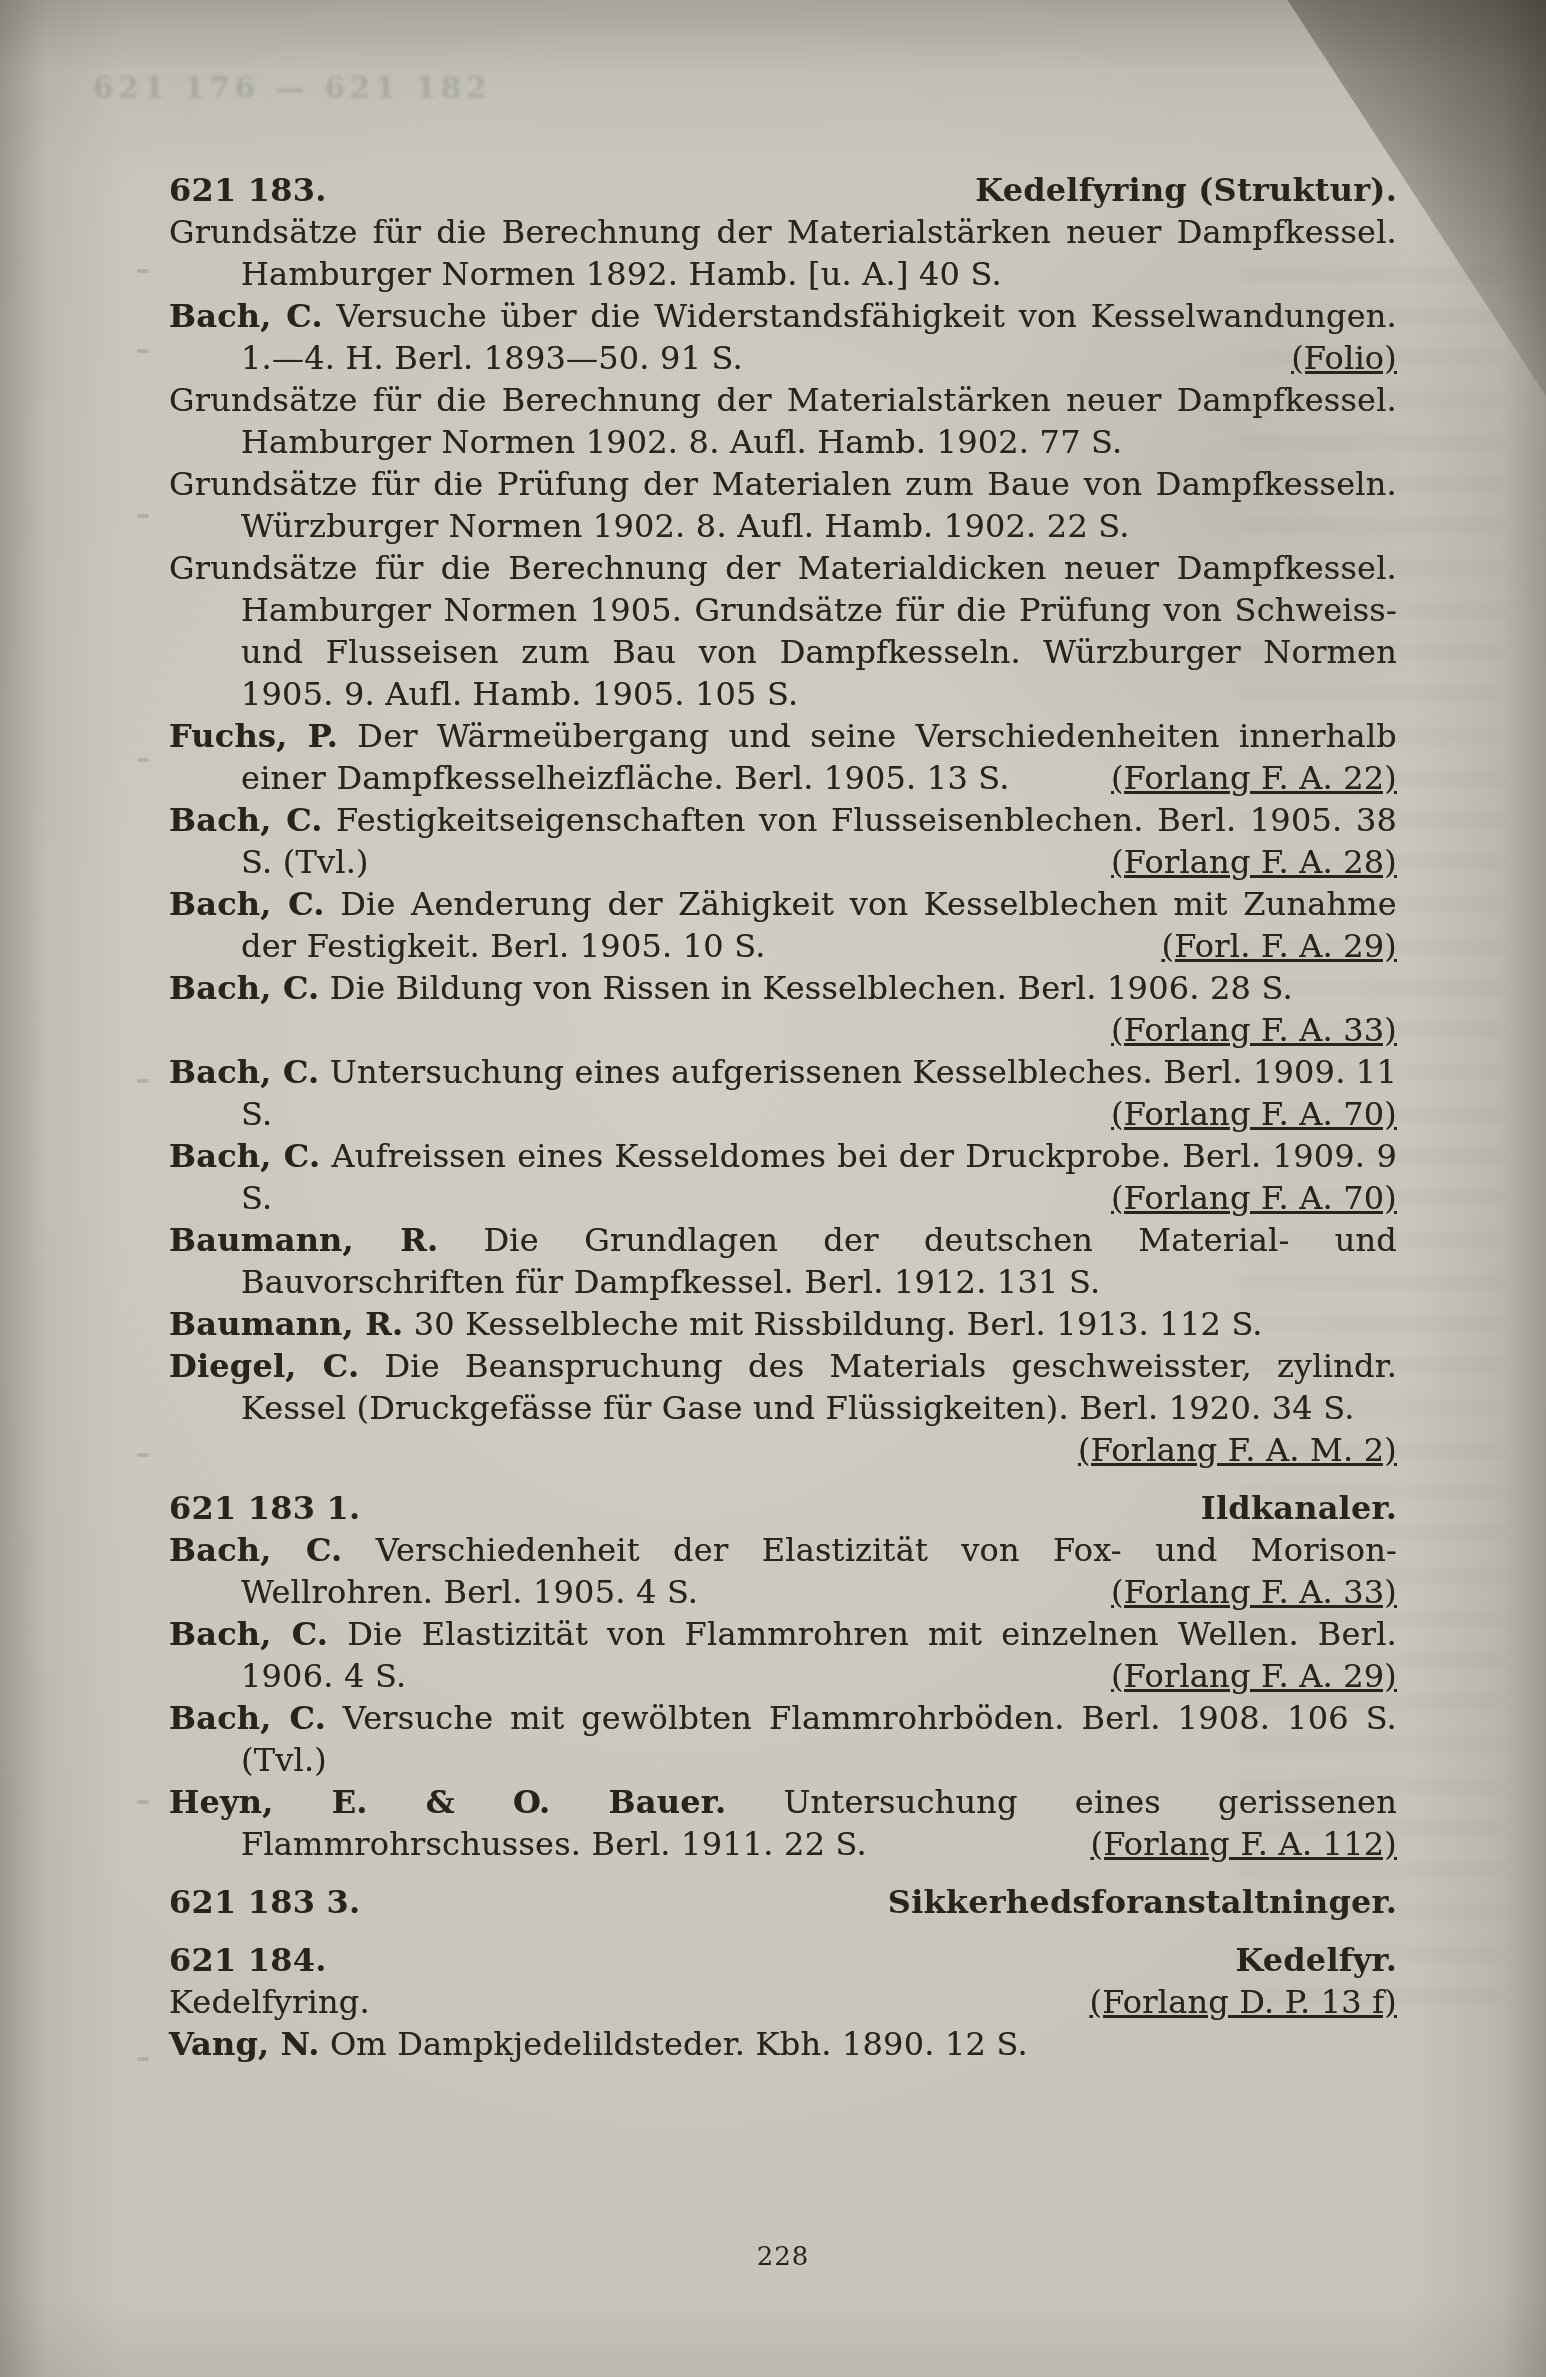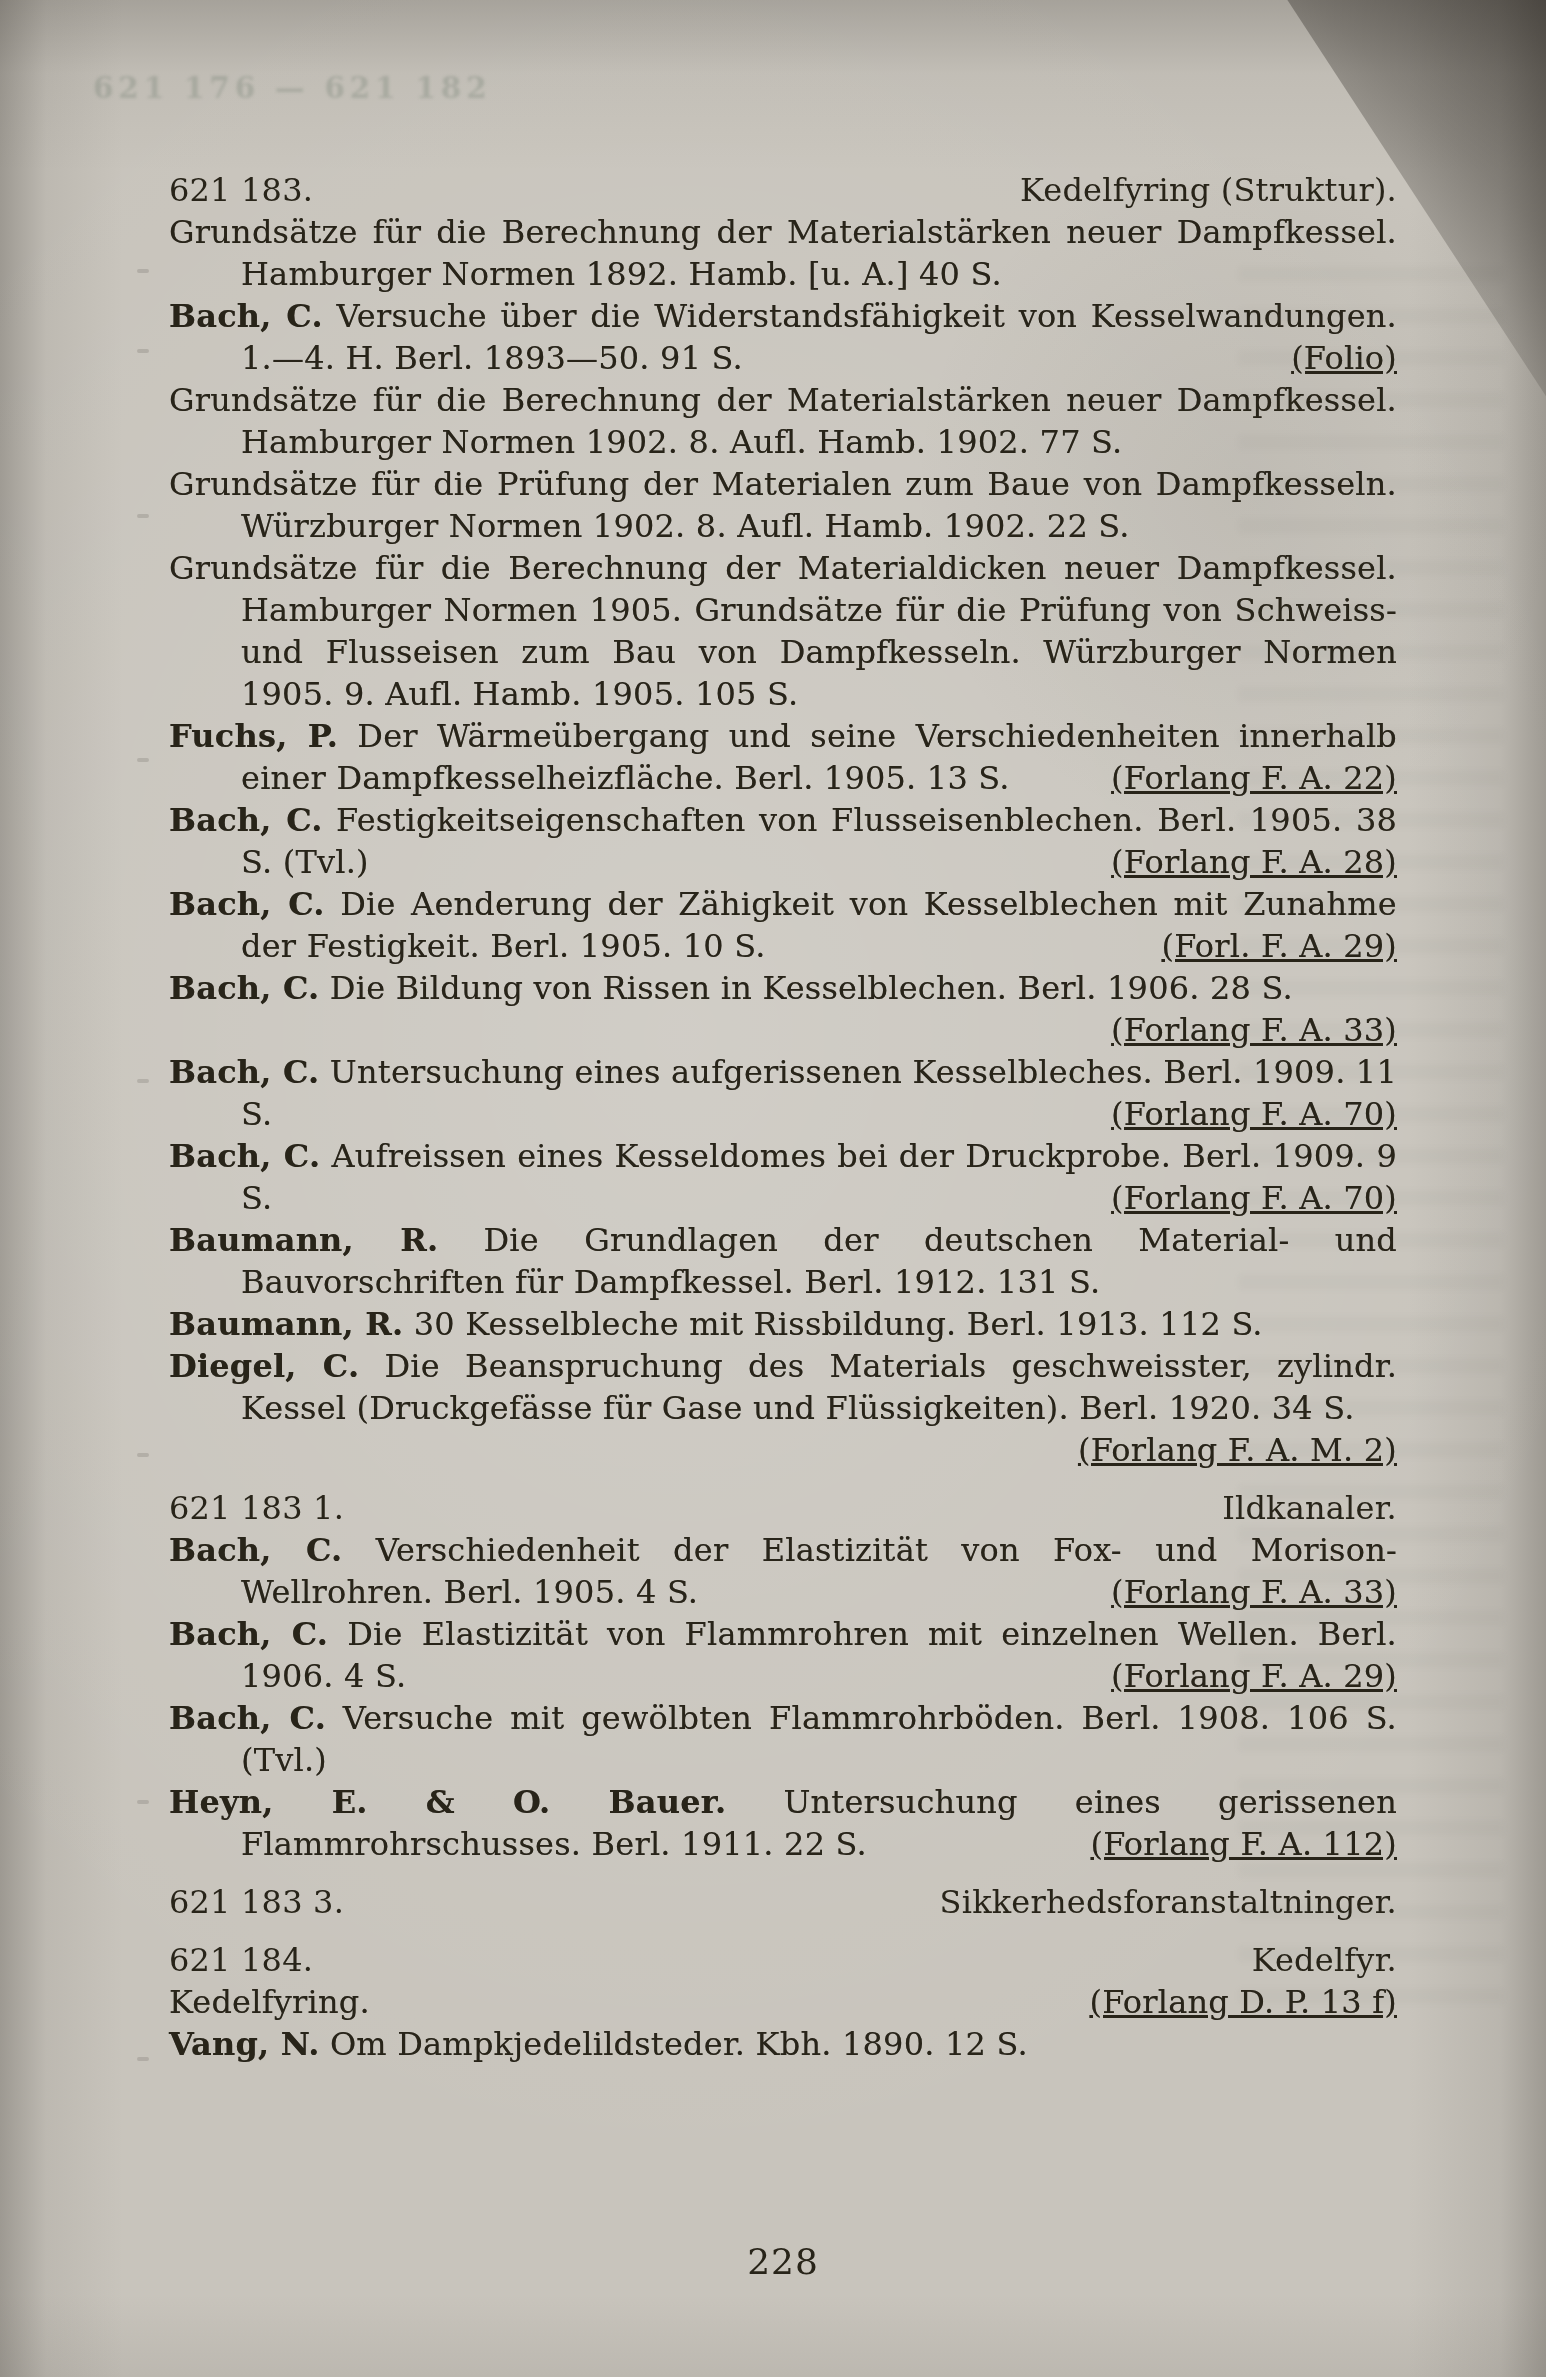--- a/index.html
+++ b/index.html
@@ -84,21 +84,21 @@
     width: 1228px;
   }
 
   .section { margin-top: 16px; }
   .section:first-child { margin-top: 0; }
 
   .section-header {
     display: flex;
     justify-content: space-between;
     align-items: baseline;
-    font-weight: normal;
+    font-weight: bold;
     font-size: 32px;
     line-height: 42px;
     letter-spacing: 0.2px;
   }
 
   .entry {
     margin: 0;
     padding-left: 72px;
     text-indent: -72px;
     text-align: justify;
@@ -118,21 +118,21 @@
     margin-left: 28.5px;
     text-decoration: underline;
   }
 
   .page-number {
     position: absolute;
     top: 2241px;
     left: 169px;
     width: 1228px;
     text-align: center;
-    font-size: 36px;
+    font-size: 26px;
     letter-spacing: 1px;
   }
 </style>
 </head>
 <body>
 
 <div class="scan">
 
   <div class="ghost-header">621 176 — 621 182</div>
 

